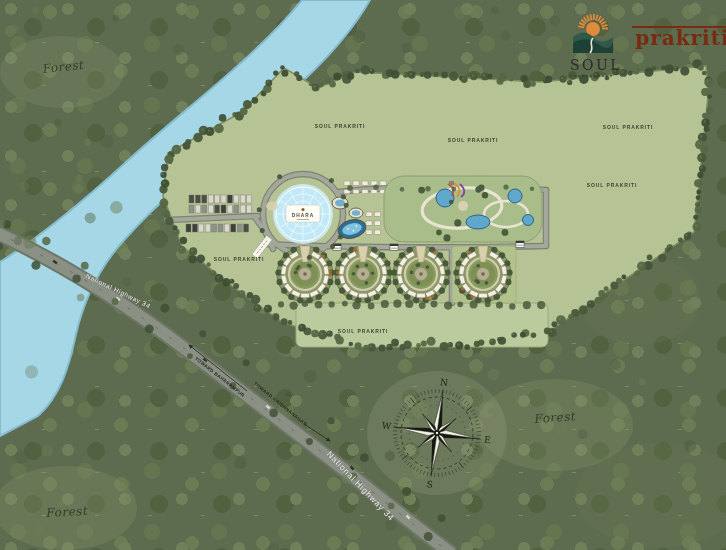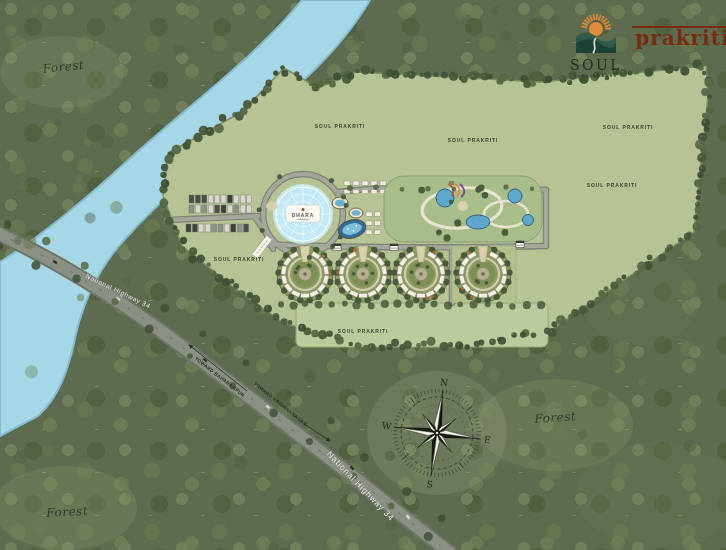--- a/index.html
+++ b/index.html
@@ -17,21 +17,21 @@
   .ovl{position:absolute;transform-origin:0 0;white-space:nowrap;}
   .forest{font-family:"DejaVu Serif",serif;font-style:italic;font-size:12px;
     color:#2e3827;letter-spacing:.5px;opacity:.9;}
   .hwy{color:#f2f2ec;font-size:6.5px;letter-spacing:.6px;text-shadow:0 0 1px #555;}
   .hwy2{font-size:8.5px;letter-spacing:.8px;}
   .dir{color:#272c22;font-size:4.6px;letter-spacing:.4px;font-weight:bold;}
   .tiny-label{position:absolute;width:70px;text-align:center;font-size:5px;
     letter-spacing:.9px;font-weight:bold;color:#3c4430;}
   .brand{position:absolute;left:570px;top:10px;width:150px;display:flex;
     align-items:flex-start;gap:10px;}
-  .soul{display:flex;flex-direction:column;align-items:center;width:62px;}
+  .soul{display:flex;flex-direction:column;align-items:flex-start;width:62px;}
   .soul-name{font-family:"DejaVu Serif",serif;font-size:14px;letter-spacing:2.5px;
     color:#2c2a24;margin-top:1px;}
   .soul-tag{width:44px;height:2px;margin-top:2px;opacity:.55;
     background:repeating-linear-gradient(90deg,#3a382f 0 2px,transparent 2px 4px);}
   .prakriti{margin-top:16px;font-family:"DejaVu Serif",serif;font-weight:bold;
     font-size:20px;color:#7a2a10;border-top:2.5px solid #7a2a10;padding:0 3px;
     letter-spacing:1px;line-height:1.05;}
 </style>
 </head>
 <body>

